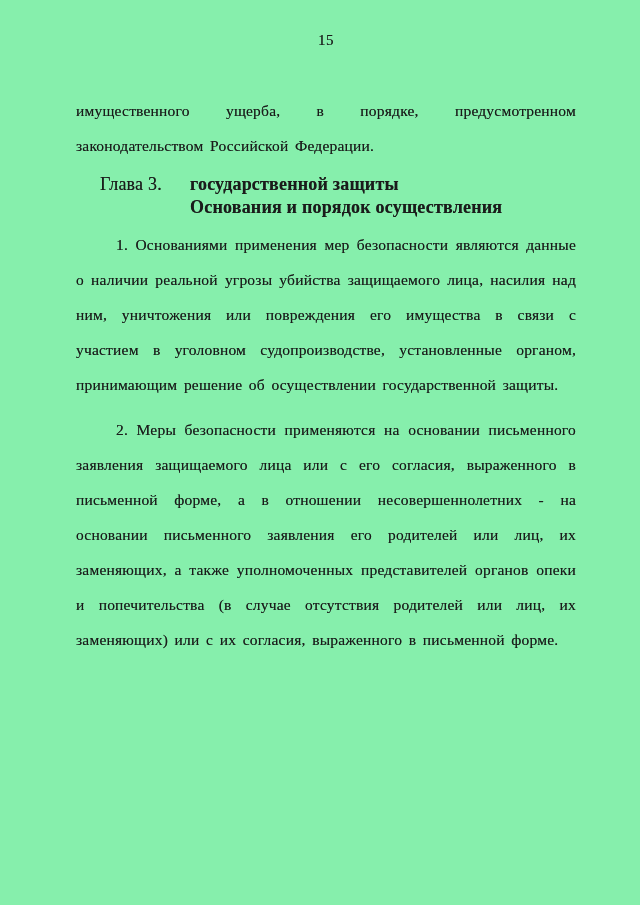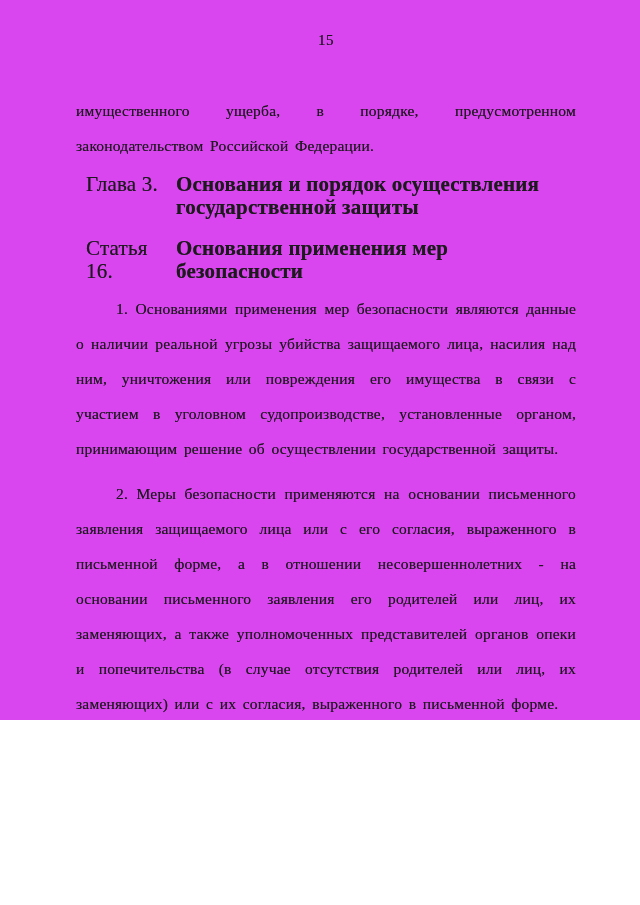--- a/index.html
+++ b/index.html
@@ -4,22 +4,22 @@
 <title>Scanned document page</title>
 <style>
   html, body {
     margin: 0;
     padding: 0;
     background: #ffffff;
   }
   .page {
     position: relative;
     width: 640px;
-    height: 720px;
-    background: #d946ef;
+    height: 905px;
+    background: #86efac;
     overflow: hidden;
     font-family: "Liberation Serif", "DejaVu Serif", serif;
     color: #1b1b1b;
     
     text-shadow: 0 0 0.3px rgba(0,0,0,0.55);
   }
   .text-block {
     position: absolute;
     left: 66px;
     top: 30px;
@@ -39,22 +39,22 @@
     letter-spacing: 0.2px;
     word-spacing: 2.5px;
   }
   .para.indent { text-indent: 40px; }
   .intro { margin-top: 43px; }
   .body-1 { margin-top: 8px; }
 
   .heading-row {
     display: flex;
     align-items: flex-start;
-    margin-left: 20px;
-    font-size: 21px;
+    margin-left: 34px;
+    font-size: 18px;
     line-height: 23px;
     letter-spacing: 0.2px;
   }
   .chapter-row { margin-top: 10px; }
   .article-row { margin-top: 18px; }
   .heading-label {
     flex: none;
     width: 90px;
     font-weight: normal;
   }
@@ -70,29 +70,25 @@
 <div class="page">
   <div class="text-block">
 
     <div class="page-number">15</div>
 
     <p class="para intro">имущественного ущерба, в порядке, предусмотренном законодательством Российской Федерации.</p>
 
     <div class="heading-row chapter-row">
       <span class="heading-label">Глава 3.</span>
       <span class="heading-title">
+        <span class="title-line">государственной защиты</span>
         <span class="title-line">Основания и порядок осуществления</span>
-        <span class="title-line">государственной защиты</span>
       </span>
     </div>
 
-    <div class="heading-row article-row">
-      <span class="heading-label">Статья 16.</span>
-      <span class="heading-title">Основания применения мер безопасности</span>
-    </div>
 
     <p class="para indent body-1">1. Основаниями применения мер безопасности являются данные о наличии реальной угрозы убийства защищаемого лица, насилия над ним, уничтожения или повреждения его имущества в связи с участием в уголовном судопроизводстве, установленные органом, принимающим решение об осуществлении государственной защиты.</p>
 
     <p class="para indent">2. Меры безопасности применяются на основании письменного заявления защищаемого лица или с его согласия, выраженного в письменной форме, а в отношении несовершеннолетних - на основании письменного заявления его родителей или лиц, их заменяющих, а также уполномоченных представителей органов опеки и попечительства (в случае отсутствия родителей или лиц, их заменяющих) или с их согласия, выраженного в письменной форме.</p>
 
 
   </div>
 </div>
 
 </body></html>

